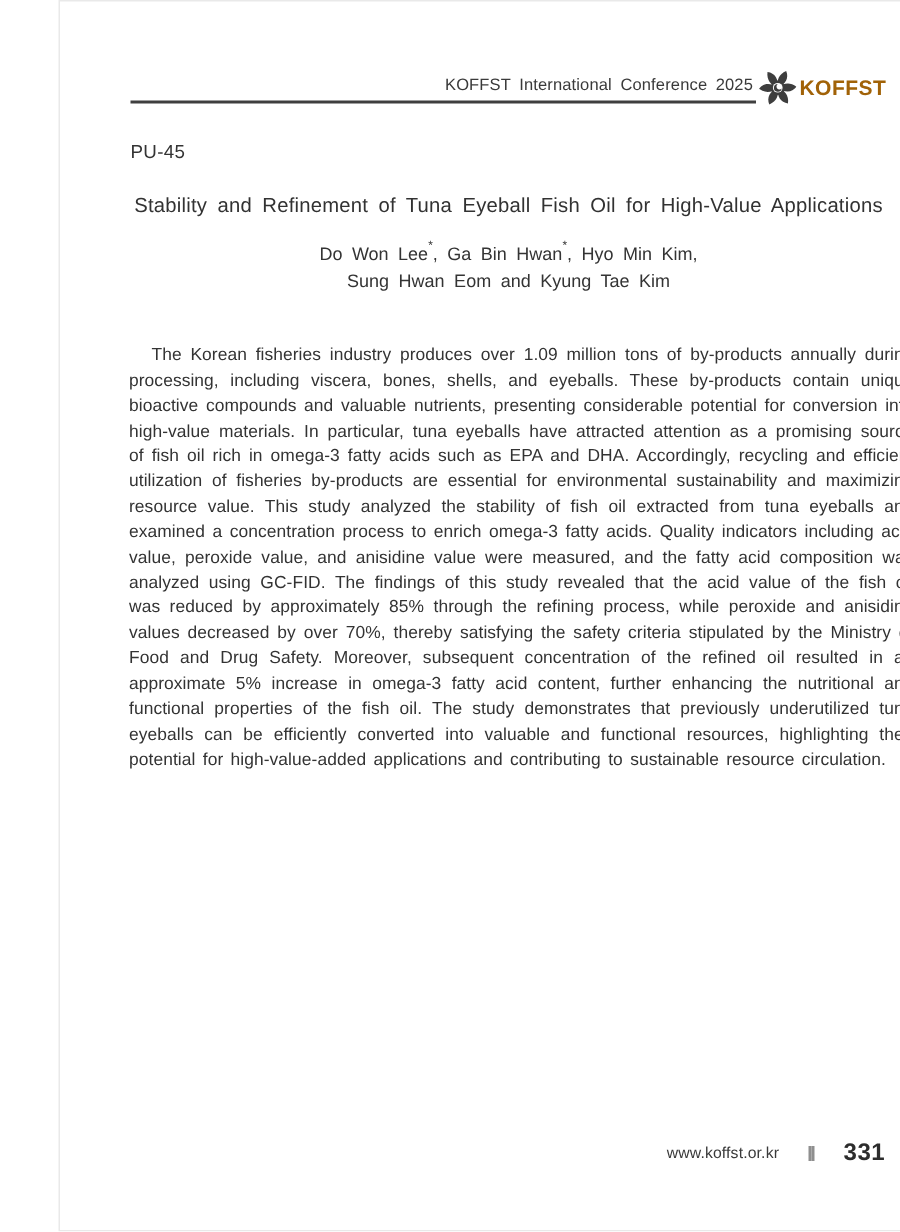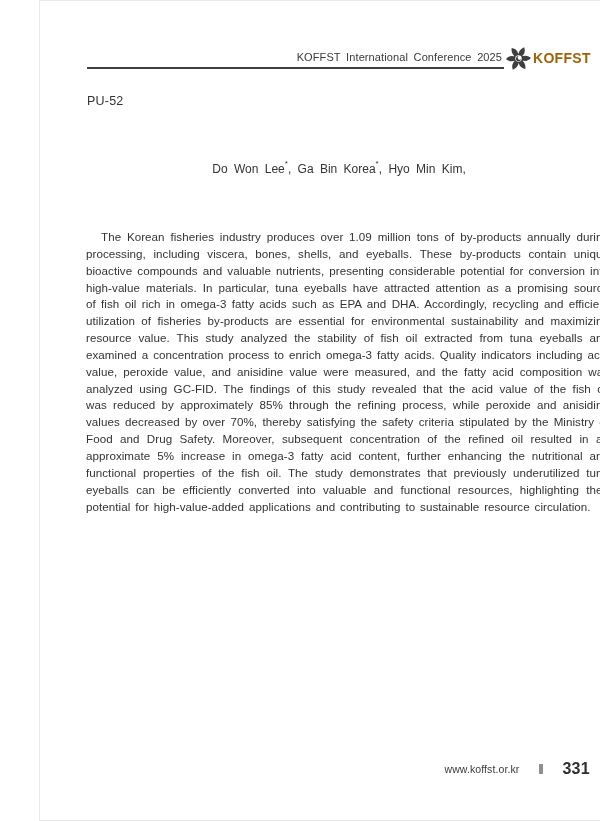--- a/index.html
+++ b/index.html
@@ -113,25 +113,27 @@
         <path d="M12 12 C11.2 7.2 12.6 3.4 17.4 1.3 C19.3 5.8 17 9.7 12 12 Z" transform="rotate(240 12 12)"></path>
         <path d="M12 12 C11.2 7.2 12.6 3.4 17.4 1.3 C19.3 5.8 17 9.7 12 12 Z" transform="rotate(300 12 12)"></path>
         <circle cx="12" cy="12" r="4.6"></circle>
       </g>
       <circle cx="12" cy="12" r="3.1" fill="#ffffff"></circle>
       <path d="M12.1 9.6 a2.5 2.5 0 1 0 2.4 2.9 a1.9 1.9 0 1 1 -2.4 -2.9 Z" fill="#3e3e3e"></path>
     </svg>
     <span class="logo-text">KOFFST</span>
   </div>
 
-  <div class="paper-code">PU-52</div>
+  <div class="paper-code">PU-45</div>
 
+  <div class="paper-title">Stability and Refinement of Tuna Eyeball Fish Oil for High-Value Applications</div>
 
   <div class="authors">
-    <div class="authors-line"><span>Do Won Lee</span><sup>*</sup><span>, </span><span>Ga Bin Korea</span><sup>*</sup><span>, </span><span>Hyo Min Kim,</span></div>
+    <div class="authors-line"><span>Do Won Lee</span><sup>*</sup><span>, </span><span>Ga Bin Hwan</span><sup>*</sup><span>, </span><span>Hyo Min Kim,</span></div>
+    <div class="authors-line">Sung Hwan Eom and Kyung Tae Kim</div>
   </div>
 
   <p class="abstract">The Korean fisheries industry produces over 1.09 million tons of by-products annually during processing, including viscera, bones, shells, and eyeballs. These by-products contain unique bioactive compounds and valuable nutrients, presenting considerable potential for conversion into high-value materials. In particular, tuna eyeballs have attracted attention as a promising source of fish oil rich in omega-3 fatty acids such as EPA and DHA. Accordingly, recycling and efficient utilization of fisheries by-products are essential for environmental sustainability and maximizing resource value. This study analyzed the stability of fish oil extracted from tuna eyeballs and examined a concentration process to enrich omega-3 fatty acids. Quality indicators including acid value, peroxide value, and anisidine value were measured, and the fatty acid composition was analyzed using GC-FID. The findings of this study revealed that the acid value of the fish oil was reduced by approximately 85% through the refining process, while peroxide and anisidine values decreased by over 70%, thereby satisfying the safety criteria stipulated by the Ministry of Food and Drug Safety. Moreover, subsequent concentration of the refined oil resulted in an approximate 5% increase in omega-3 fatty acid content, further enhancing the nutritional and functional properties of the fish oil. The study demonstrates that previously underutilized tuna eyeballs can be efficiently converted into valuable and functional resources, highlighting their potential for high-value-added applications and contributing to sustainable resource circulation.</p>
 
   <div class="footer">
     <span class="footer-site">www.koffst.or.kr</span>
     <span class="footer-sep"></span>
     <span class="footer-page">331</span>
   </div>
 

